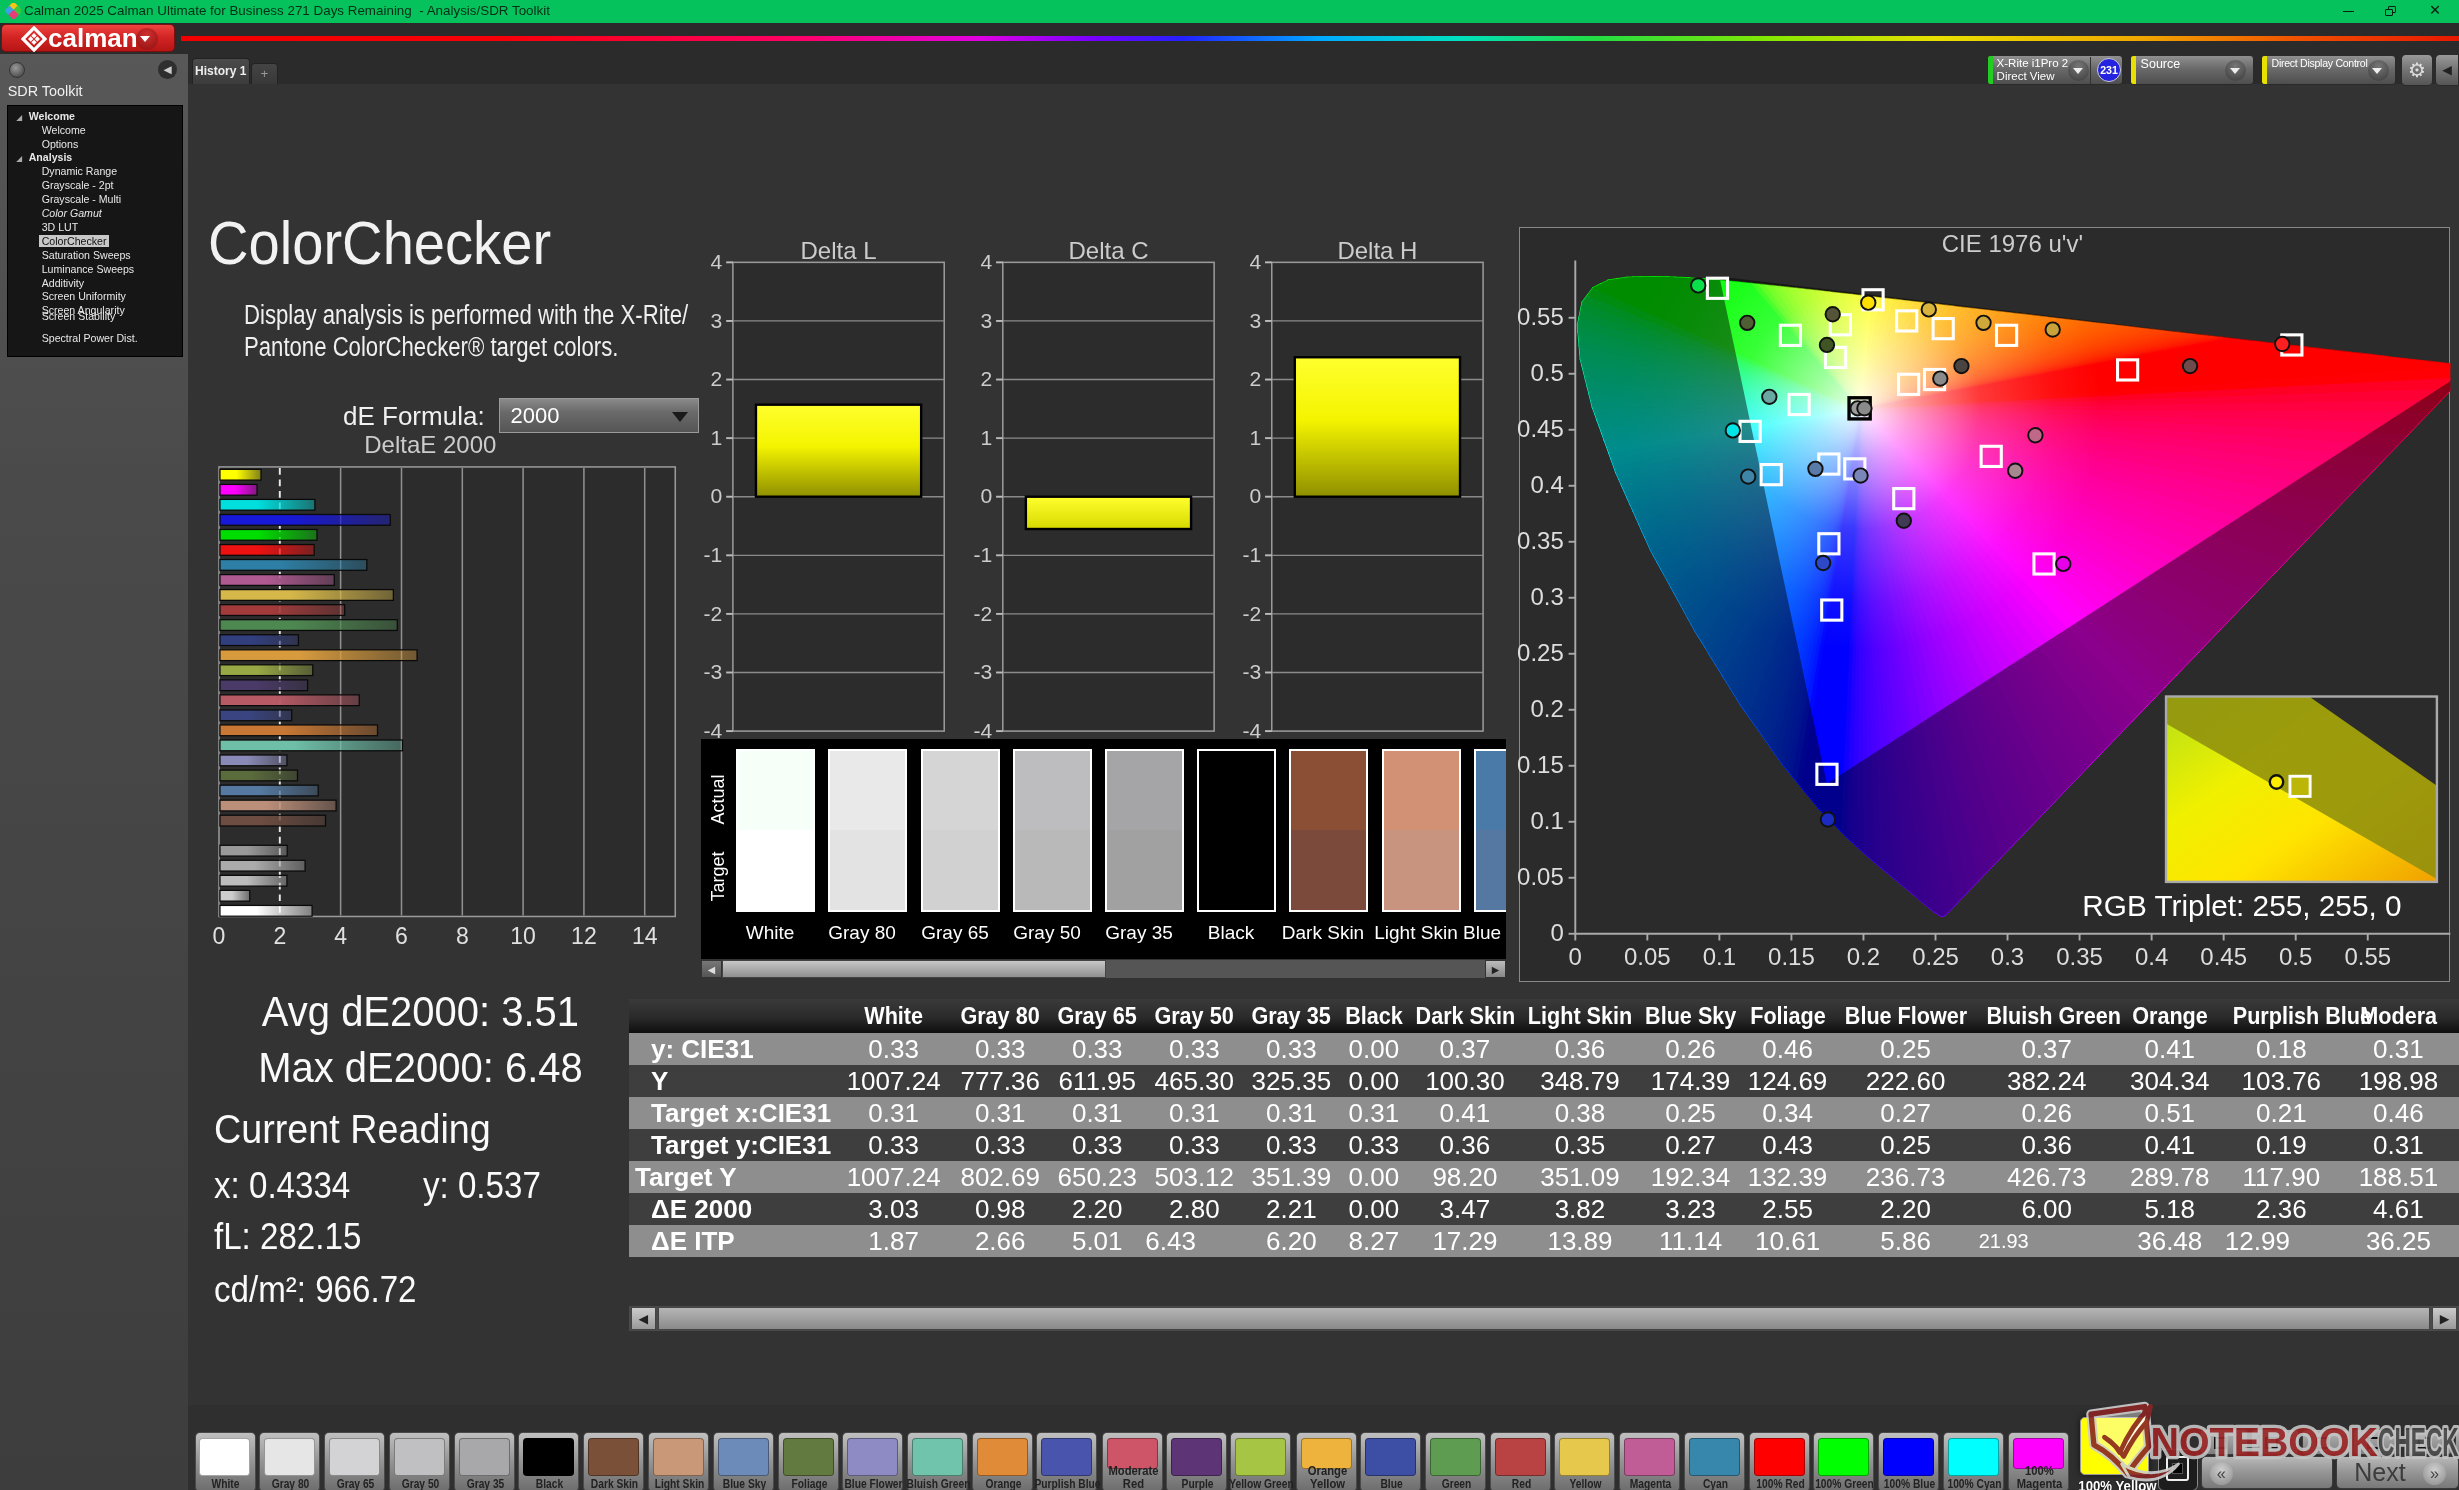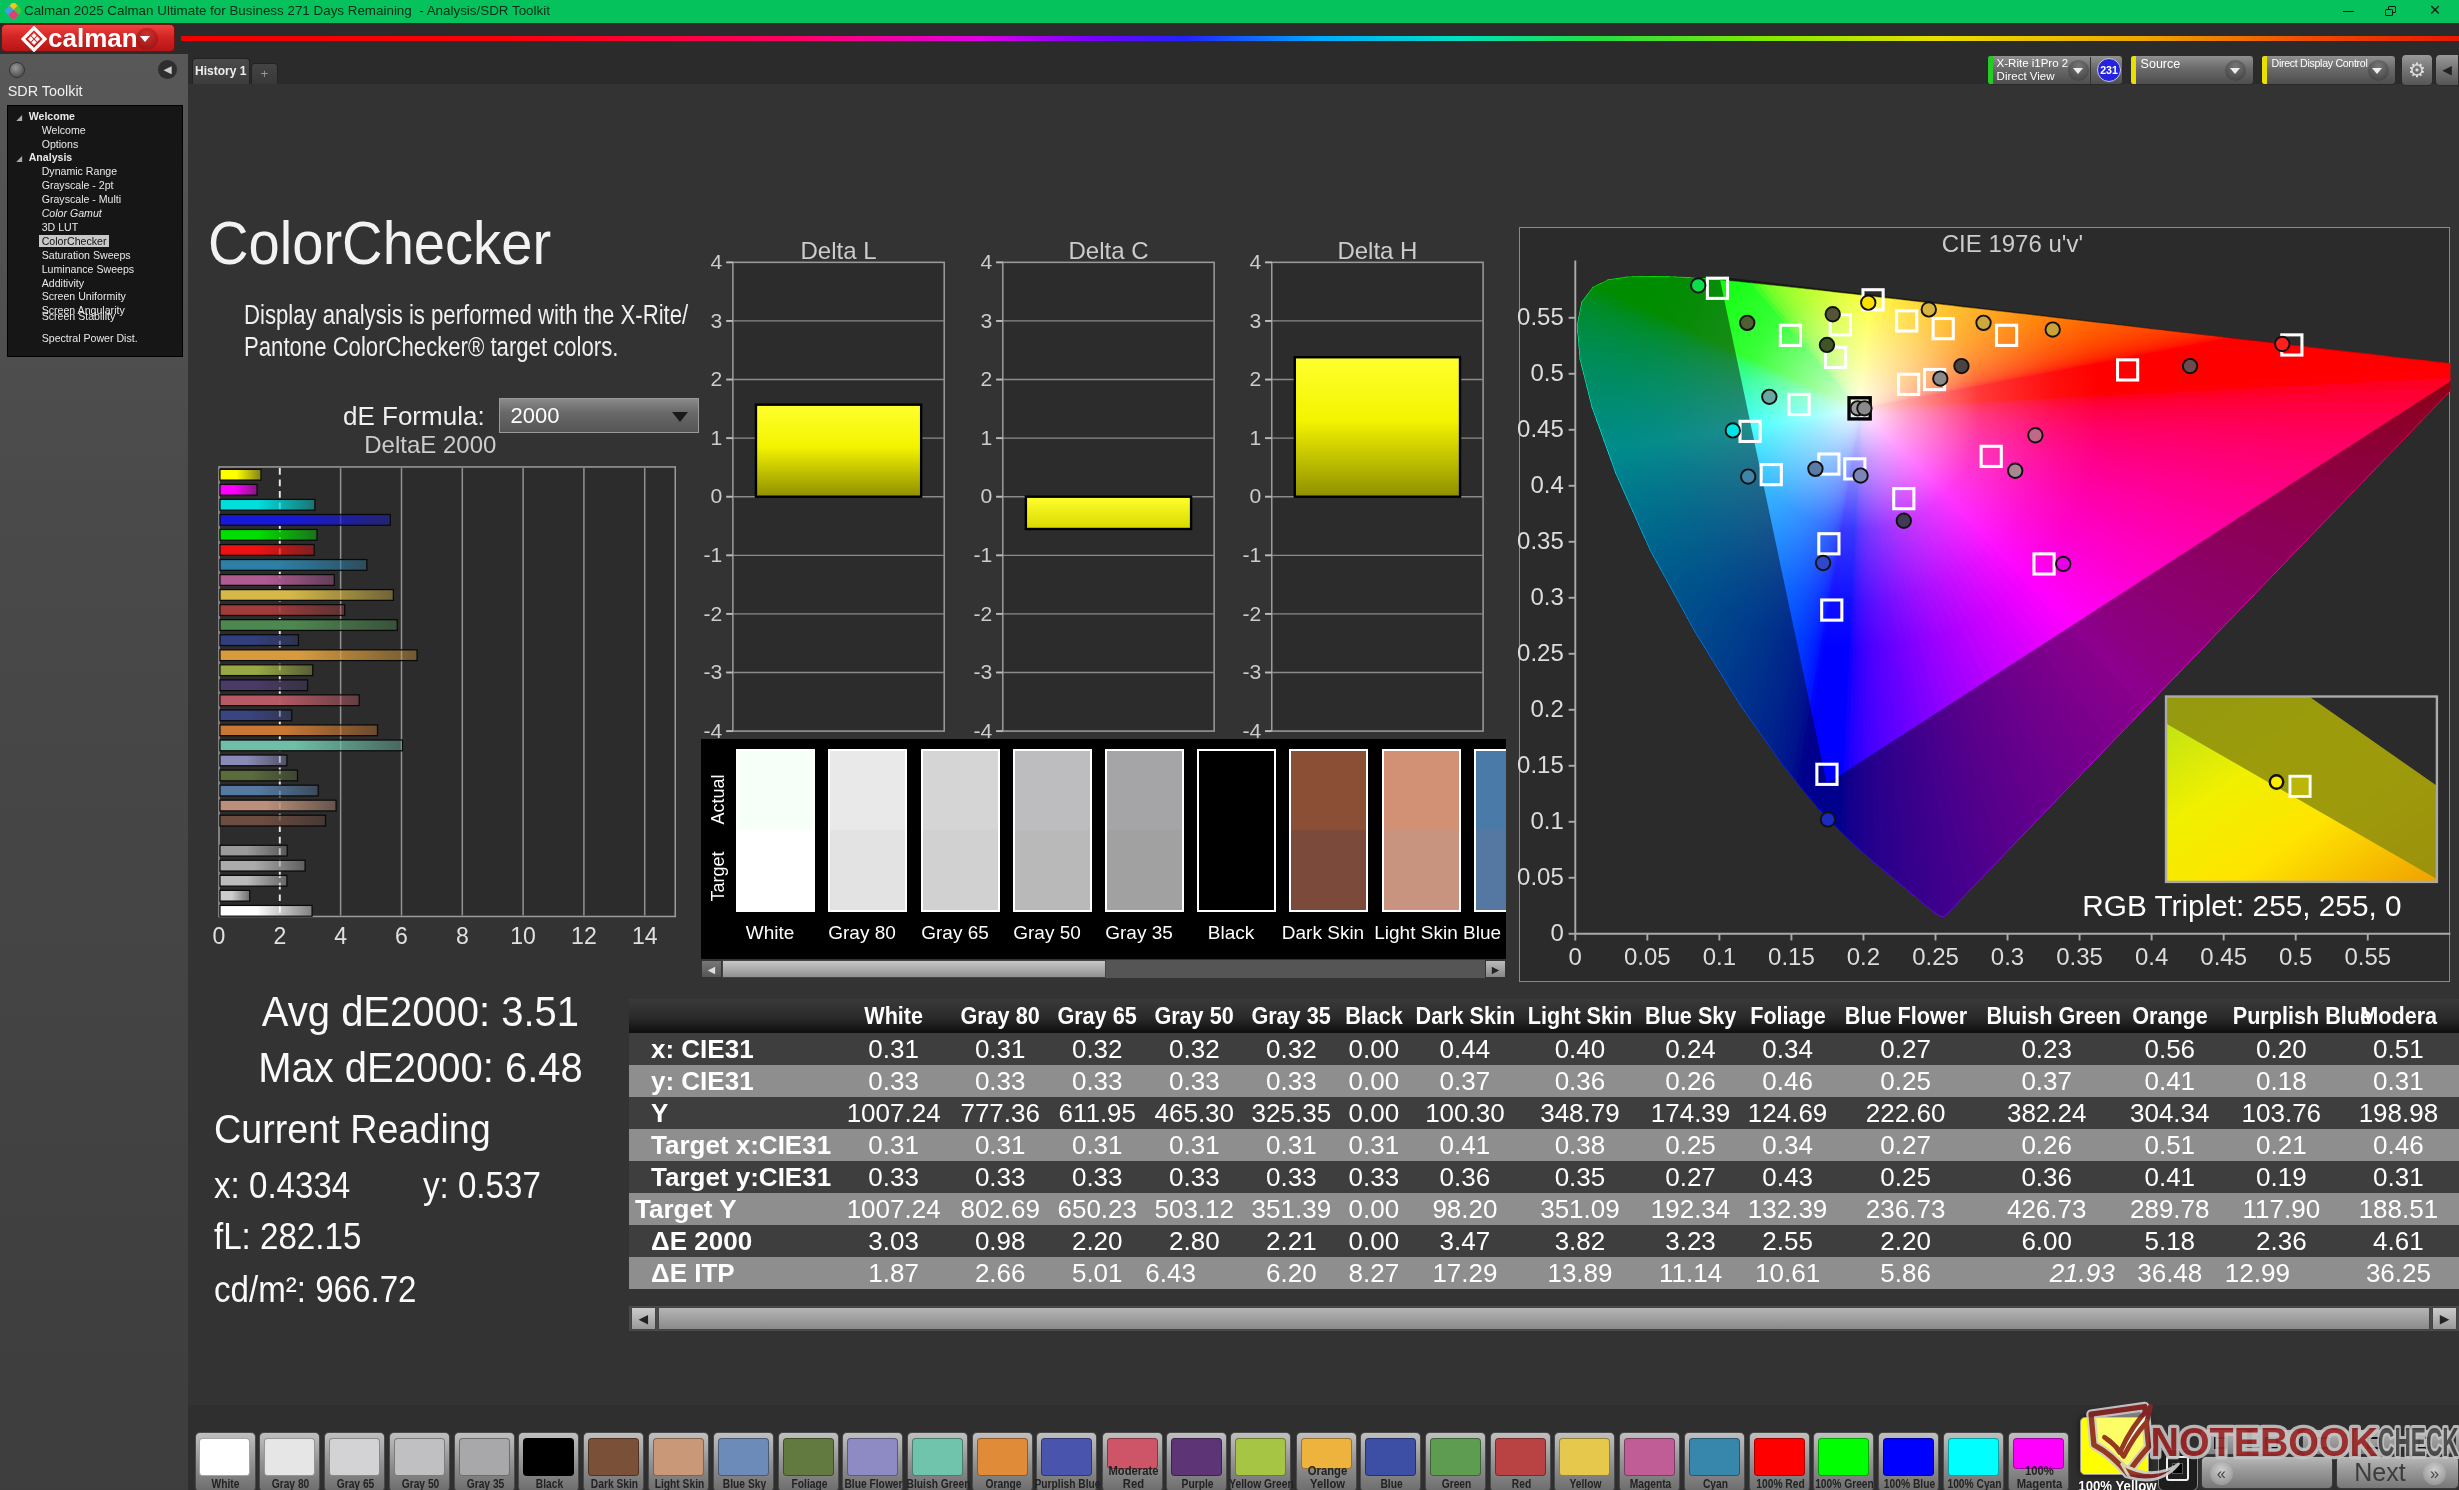--- a/index.html
+++ b/index.html
@@ -603,38 +603,20 @@
 <td style="color:#fff;font-size:24px;font-weight:bold;text-align:center;white-space:nowrap;overflow:visible;"><span style="display:inline-block;transform:scaleX(0.9);white-space:nowrap;">Black</span></td>
 <td style="color:#fff;font-size:24px;font-weight:bold;text-align:center;white-space:nowrap;overflow:visible;"><span style="display:inline-block;transform:scaleX(0.9);white-space:nowrap;">Dark Skin</span></td>
 <td style="color:#fff;font-size:24px;font-weight:bold;text-align:center;white-space:nowrap;overflow:visible;"><span style="display:inline-block;transform:scaleX(0.9);white-space:nowrap;">Light Skin</span></td>
 <td style="color:#fff;font-size:24px;font-weight:bold;text-align:center;white-space:nowrap;overflow:visible;"><span style="display:inline-block;transform:scaleX(0.9);white-space:nowrap;">Blue Sky</span></td>
 <td style="color:#fff;font-size:24px;font-weight:bold;text-align:center;white-space:nowrap;overflow:visible;"><span style="display:inline-block;transform:scaleX(0.9);white-space:nowrap;">Foliage</span></td>
 <td style="color:#fff;font-size:24px;font-weight:bold;text-align:center;white-space:nowrap;overflow:visible;"><span style="display:inline-block;transform:scaleX(0.9);white-space:nowrap;">Blue Flower</span></td>
 <td style="color:#fff;font-size:24px;font-weight:bold;text-align:center;white-space:nowrap;overflow:visible;"><span style="display:inline-block;transform:scaleX(0.9);white-space:nowrap;">Bluish Green</span></td>
 <td style="color:#fff;font-size:24px;font-weight:bold;text-align:center;white-space:nowrap;overflow:visible;"><span style="display:inline-block;transform:scaleX(0.9);white-space:nowrap;">Orange</span></td>
 <td style="color:#fff;font-size:24px;font-weight:bold;text-align:center;white-space:nowrap;overflow:visible;"><span style="display:inline-block;transform:scaleX(0.9);white-space:nowrap;">Purplish Blue</span></td>
 <td style="color:#fff;font-size:24px;font-weight:bold;text-align:center;white-space:nowrap;overflow:visible;"><span style="display:inline-block;transform:scaleX(0.9);white-space:nowrap;">Modera</span></td>
-</tr>
-<tr style="height:32px;background:#3e3e3e;">
-<td style="color:#fff;font-size:26px;font-weight:bold;padding-left:22px;white-space:nowrap;">x: CIE31</td>
-<td style="color:#fff;font-size:26px;text-align:center;white-space:nowrap;">0.31</td>
-<td style="color:#fff;font-size:26px;text-align:center;white-space:nowrap;">0.31</td>
-<td style="color:#fff;font-size:26px;text-align:center;white-space:nowrap;">0.32</td>
-<td style="color:#fff;font-size:26px;text-align:center;white-space:nowrap;">0.32</td>
-<td style="color:#fff;font-size:26px;text-align:center;white-space:nowrap;">0.32</td>
-<td style="color:#fff;font-size:26px;text-align:center;white-space:nowrap;">0.00</td>
-<td style="color:#fff;font-size:26px;text-align:center;white-space:nowrap;">0.44</td>
-<td style="color:#fff;font-size:26px;text-align:center;white-space:nowrap;">0.40</td>
-<td style="color:#fff;font-size:26px;text-align:center;white-space:nowrap;">0.24</td>
-<td style="color:#fff;font-size:26px;text-align:center;white-space:nowrap;">0.34</td>
-<td style="color:#fff;font-size:26px;text-align:center;white-space:nowrap;">0.27</td>
-<td style="color:#fff;font-size:26px;text-align:center;white-space:nowrap;">0.23</td>
-<td style="color:#fff;font-size:26px;text-align:center;white-space:nowrap;">0.56</td>
-<td style="color:#fff;font-size:26px;text-align:center;white-space:nowrap;">0.20</td>
-<td style="color:#fff;font-size:26px;text-align:center;white-space:nowrap;">0.51</td>
 </tr>
 <tr style="height:32px;background:#8e8e8e;">
 <td style="color:#fff;font-size:26px;font-weight:bold;padding-left:22px;white-space:nowrap;">y: CIE31</td>
 <td style="color:#fff;font-size:26px;text-align:center;white-space:nowrap;">0.33</td>
 <td style="color:#fff;font-size:26px;text-align:center;white-space:nowrap;">0.33</td>
 <td style="color:#fff;font-size:26px;text-align:center;white-space:nowrap;">0.33</td>
 <td style="color:#fff;font-size:26px;text-align:center;white-space:nowrap;">0.33</td>
 <td style="color:#fff;font-size:26px;text-align:center;white-space:nowrap;">0.33</td>
 <td style="color:#fff;font-size:26px;text-align:center;white-space:nowrap;">0.00</td>
 <td style="color:#fff;font-size:26px;text-align:center;white-space:nowrap;">0.37</td>
@@ -743,21 +725,21 @@
 <td style="color:#fff;font-size:26px;text-align:center;white-space:nowrap;">2.66</td>
 <td style="color:#fff;font-size:26px;text-align:center;white-space:nowrap;">5.01</td>
 <td style="color:#fff;font-size:26px;text-align:left;white-space:nowrap;">6.43</td>
 <td style="color:#fff;font-size:26px;text-align:center;white-space:nowrap;">6.20</td>
 <td style="color:#fff;font-size:26px;text-align:center;white-space:nowrap;">8.27</td>
 <td style="color:#fff;font-size:26px;text-align:center;white-space:nowrap;">17.29</td>
 <td style="color:#fff;font-size:26px;text-align:center;white-space:nowrap;">13.89</td>
 <td style="color:#fff;font-size:26px;text-align:center;white-space:nowrap;">11.14</td>
 <td style="color:#fff;font-size:26px;text-align:center;white-space:nowrap;">10.61</td>
 <td style="color:#fff;font-size:26px;text-align:center;white-space:nowrap;">5.86</td>
-<td style="color:#fff;font-size:26px;text-align:right;white-space:nowrap;font-style:italic;">21.93</td>
+<td style="color:#fff;font-size:20px;text-align:left;white-space:nowrap;">21.93</td>
 <td style="color:#fff;font-size:26px;text-align:center;white-space:nowrap;">36.48</td>
 <td style="color:#fff;font-size:26px;text-align:left;white-space:nowrap;">12.99</td>
 <td style="color:#fff;font-size:26px;text-align:center;white-space:nowrap;">36.25</td>
 </tr>
 </tbody>
     </table>
 <div style="position:absolute;left:0;top:307px;width:1830px;height:25px;background:#4a4a4a;">
 <div style="position:absolute;left:1.9px;top:1px;width:25px;height:23px;background:linear-gradient(#ccc,#999);border:1px solid #444;color:#222;font-size:12.5px;text-align:center;line-height:22px;">◀</div>
 <div style="position:absolute;left:29px;top:1px;width:1772px;height:23px;background:linear-gradient(#b5b5b5,#8a8a8a);border:1px solid #444;"></div>
 <div style="position:absolute;right:1.9px;top:1px;width:25px;height:23px;background:linear-gradient(#ccc,#999);border:1px solid #444;color:#222;font-size:12.5px;text-align:center;line-height:22px;">▶</div>

